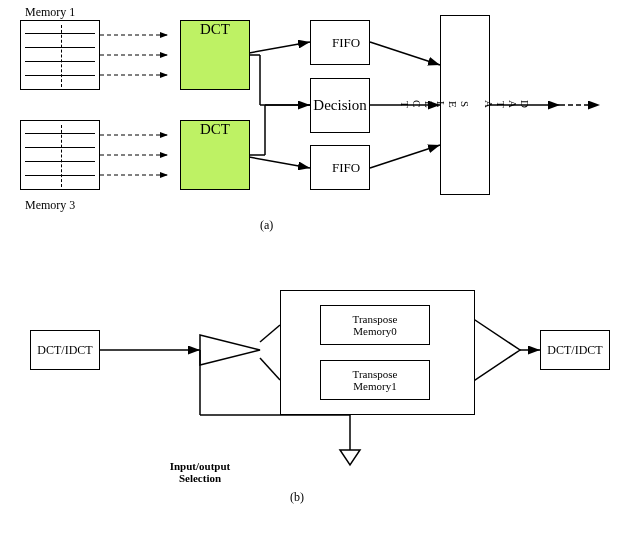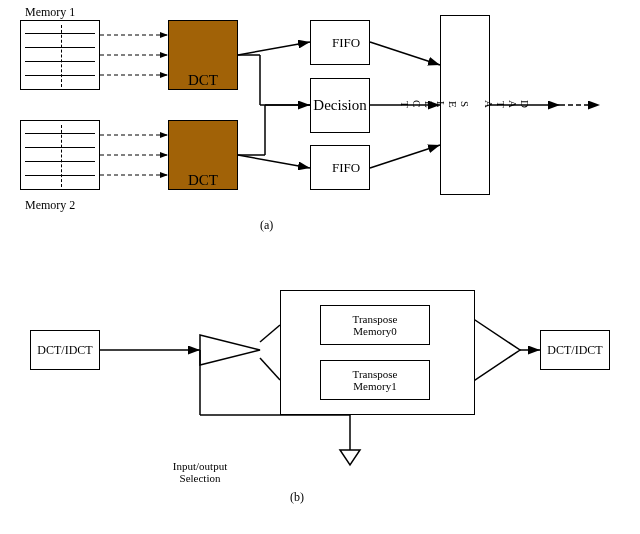--- a/index.html
+++ b/index.html
@@ -39,25 +39,26 @@
     }
     .memory2 {
       left: 20px; top: 120px;
       width: 80px; height: 70px;
     }
 
     
     .dct-block {
       position: absolute;
       border: 1.5px solid #000;
-      background: #a16207;
-      display: flex;
-      align-items: flex-end;
+      background: #bef264;
+      display: flex;
+      align-items: flex-start;
       justify-content: center;
       font-size: 15px;
+      margin-left: 12px;
     }
     .dct1 { left: 168px; top: 20px; width: 70px; height: 70px; }
     .dct2 { left: 168px; top: 120px; width: 70px; height: 70px; }
 
     
     .fifo-block {
       position: absolute;
       border: 1.5px solid #000;
       background: #fff;
       display: flex;
@@ -261,21 +262,21 @@
 
   <div class="memory-block memory1">
     <div class="inner-line" style="top:12px;"></div>
     <div class="inner-line" style="top:26px;"></div>
     <div class="inner-line" style="top:40px;"></div>
     <div class="inner-line" style="top:54px;"></div>
 
     <div style="position:absolute;left:40px;top:4px;width:1px;height:62px;border-left:1px dashed #000;"></div>
   </div>
 
-  <div class="label" style="left:25px; top:198px;">Memory 2</div>
+  <div class="label" style="left:25px; top:198px;">Memory 3</div>
 
   <div class="memory-block memory2">
     <div class="inner-line" style="top:12px;"></div>
     <div class="inner-line" style="top:26px;"></div>
     <div class="inner-line" style="top:40px;"></div>
     <div class="inner-line" style="top:54px;"></div>
     <div style="position:absolute;left:40px;top:4px;width:1px;height:62px;border-left:1px dashed #000;"></div>
   </div>
 
   <div class="dct-block dct1">
@@ -318,21 +319,21 @@
 
   <div class="transpose-mem1">
     <span style="white-space:pre-line;text-align:center;">Transpose
 Memory1</span>
   </div>
 
   <div class="dct-idct-right">
     <span>DCT/IDCT</span>
   </div>
 
-  <div class="input-output-label" style="left:155px; top:460px; width:90px;">
+  <div class="input-output-label" style="left:155px; top:460px; width:90px;font-weight:bold;">
     <span style="white-space:pre-line;">Input/output
 Selection</span>
   </div>
 
   <div class="caption" style="left:290px; top:490px;">(b)</div>
 
 
 </div>
 
 </body></html>

